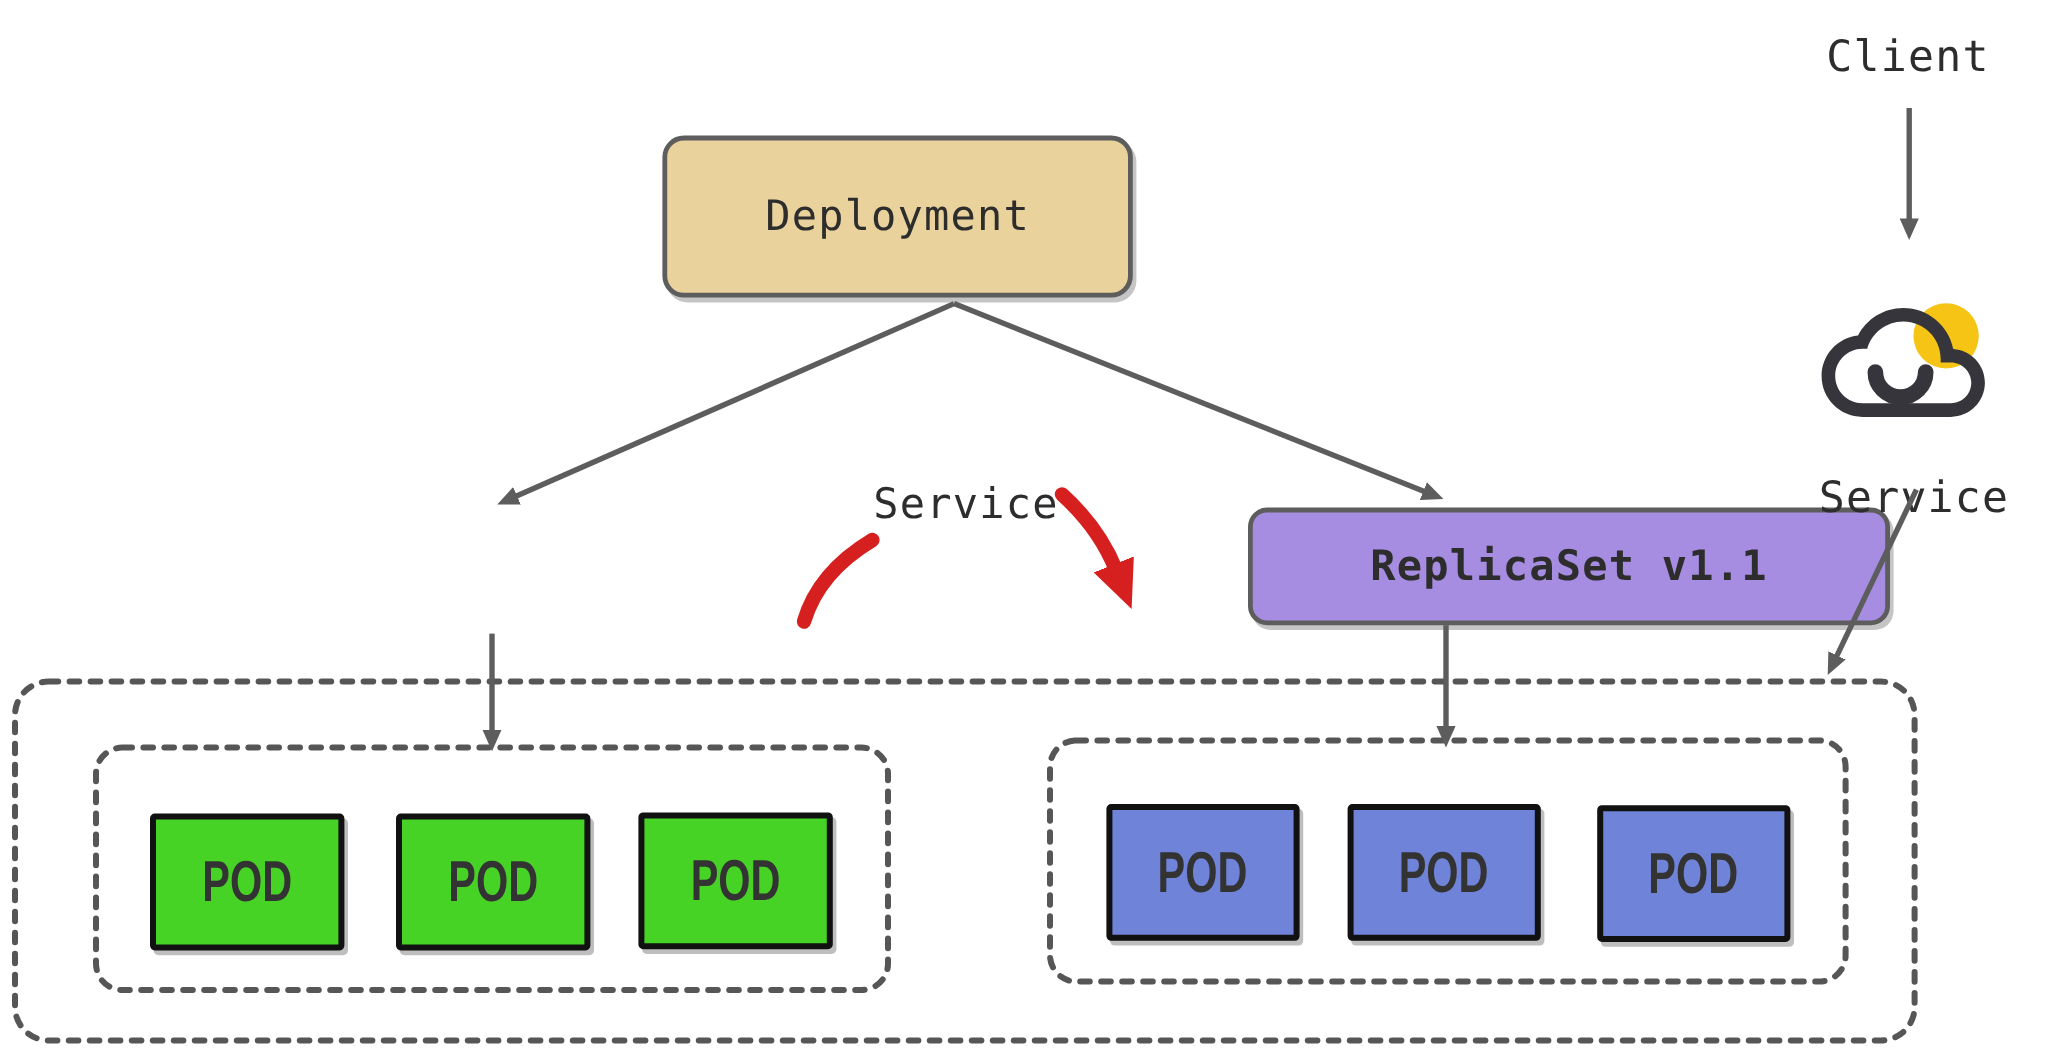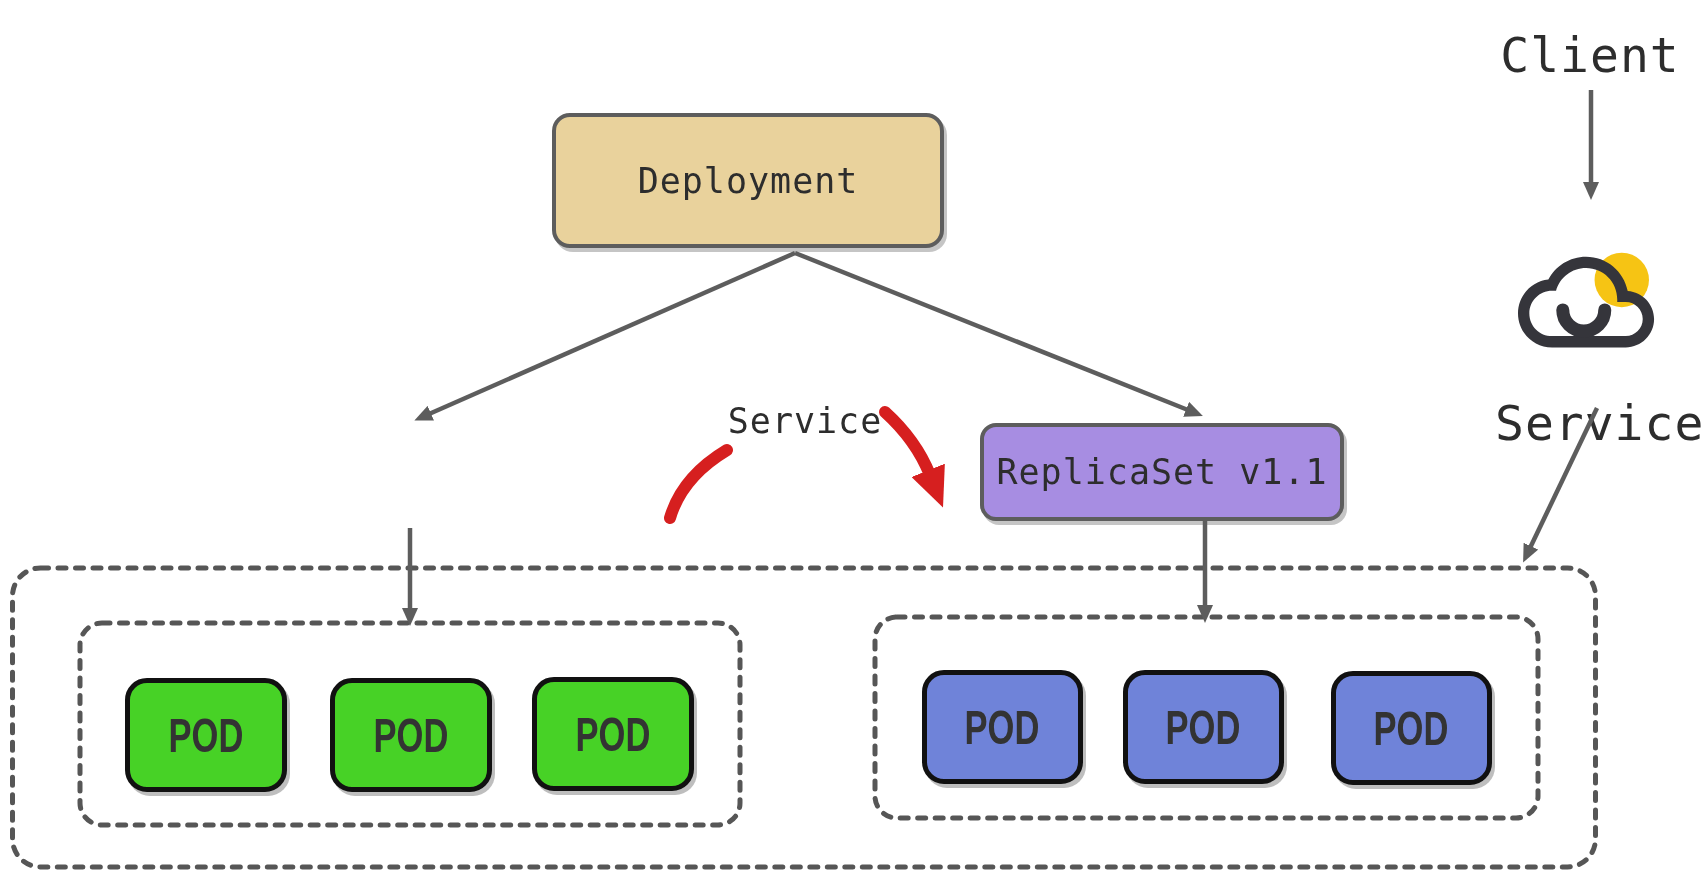--- a/index.html
+++ b/index.html
@@ -21,43 +21,43 @@
     z-index:3;
   }
   .node .lbl{
     font-size:35px;
     color:var(--text_dark,#2d2d2d);
     letter-spacing:1px;
     white-space:nowrap;
   }
   #deployment-node{left:552px;top:113px;width:392px;height:135px;background:var(--deployment_fill,#e9d29c);}
   #replicaset-v10-node{left:180px;top:430px;width:453px;height:98px;background:var(--replicaset_fill,#a78de2);border-radius:16px;}
-  #replicaset-v11-node{left:980px;top:423px;width:364px;height:98px;background:var(--replicaset_fill,#a78de2);border-radius:16px;}
+  #replicaset-v11-node{left:1040px;top:423px;width:535px;height:98px;background:var(--replicaset_fill,#a78de2);border-radius:16px;font-weight:bold;}
   
   .pod{
     position:absolute;
     width:162px;height:114px;
     display:flex;align-items:center;justify-content:center;
     border:5px solid var(--pod_border,#111);
     box-sizing:border-box;
-    border-radius:22px;
+    border-radius:4px;
     box-shadow:3px 4px 0 rgba(40,40,40,.3);
     z-index:3;
   }
   .pod.green{background:var(--pod_green,#47d226);}
   .pod.blue{background:var(--pod_blue,#6f83d9);}
   .pod .lbl{
     font-family:"Liberation Sans", sans-serif;
     font-weight:700;font-size:48px;color:#333;
     transform:scaleX(.72);transform-origin:center;
   }
   
   .free-label{
     position:absolute;z-index:3;
-    font-size:48px;color:var(--text_dark,#2d2d2d);
+    font-size:36px;color:var(--text_dark,#2d2d2d);
     white-space:nowrap;text-align:center;
     letter-spacing:1px;
   }
   #client-label{left:1490px;top:27px;width:200px;}
   #service-label{left:1495px;top:395px;width:200px;}
   #rolling-label{left:705px;top:401px;width:200px;font-size:35px;}
   
   #overlay{position:absolute;left:0;top:0;z-index:5;pointer-events:none;}
   .dash{fill:none;stroke:var(--dash_gray,#565656);stroke-width:5;stroke-dasharray:8 9.5;stroke-linecap:round;}
   .gline{fill:none;stroke:var(--line_gray,#5d5d5d);stroke-width:4.5;}

